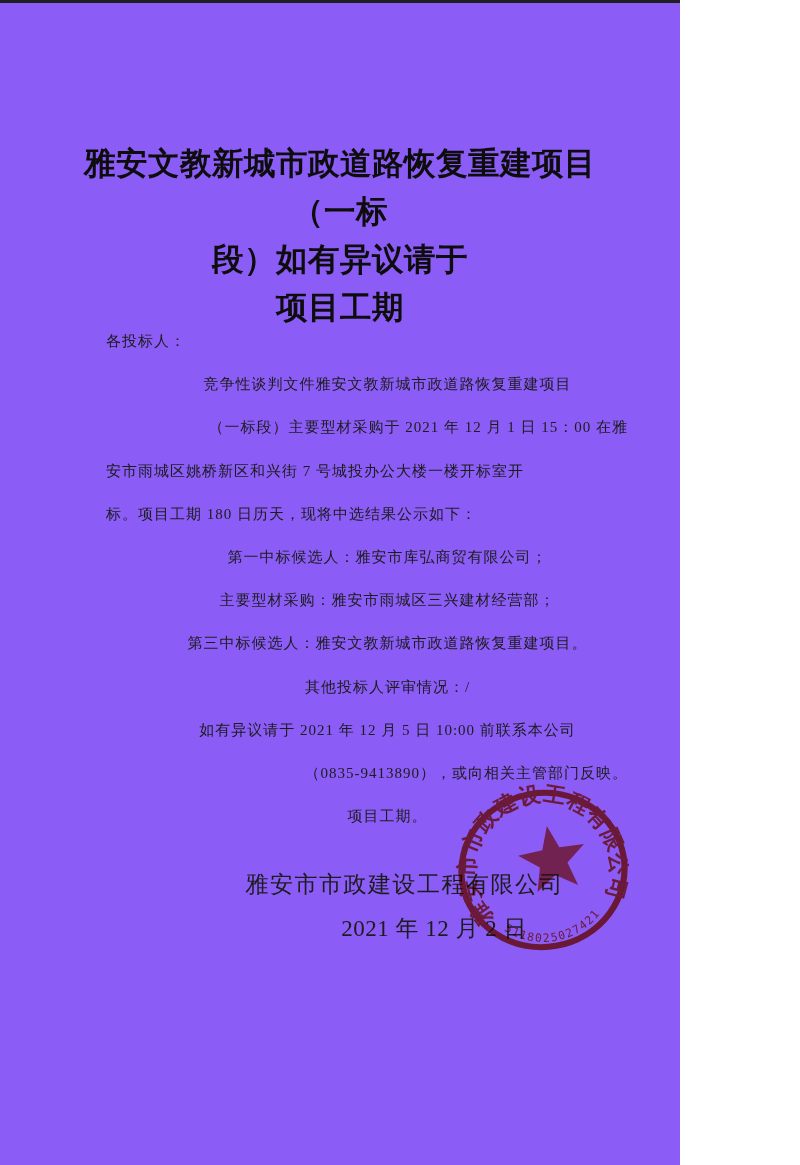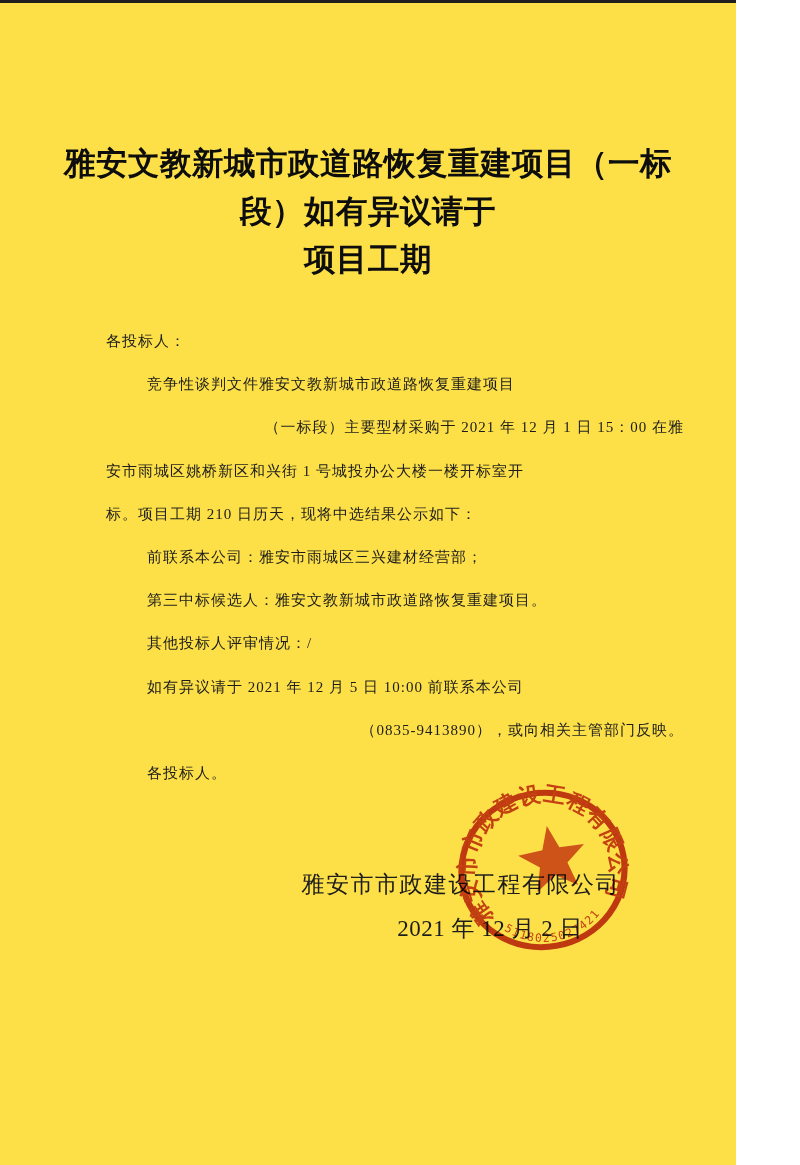--- a/index.html
+++ b/index.html
@@ -1,22 +1,22 @@
 <!DOCTYPE html>
 <html><head>
 <meta charset="utf-8">
 <style>
   * { margin:0; padding:0; box-sizing:border-box; }
   html,body { width:800px; }
   body { font-family:"Liberation Serif","DejaVu Serif",serif; }
 
   .page {
     position:relative;
-    width:736px; height:1165px;
-    background:#fde047;
+    width:680px; height:1165px;
+    background:#8b5cf6;
     overflow:hidden;
     color:#1e1e1e;
   }
 
   .scan-edge {
     position:absolute; top:0; left:0; right:0; height:3px;
     background:#1f1f1f;
   }
 
   .doc-title {
@@ -31,21 +31,21 @@
 
   .doc-body {
     position:absolute; top:320px; left:0; right:0;
     padding-left:106px; padding-right:52px;
     font-size:15px; line-height:43.2px;
     letter-spacing:1px;
     color:#1c1c1c;
     white-space:nowrap;
   }
   .doc-body .line { height:43.2px; }
-  .doc-body .indent { padding-left:41px; }
+  .doc-body .indent { padding-left:41px;text-align:center; }
   .doc-body .hang { margin-left:-21px;text-align:right; }
 
   .sig-company {
     position:absolute; top:869px; right:116px;
     font-size:23px; letter-spacing:1.5px; color:#1c1c1c;
     white-space:nowrap;
   }
   .sig-date {
     position:absolute; top:913px; right:153px;
     font-size:23px; letter-spacing:0.5px; color:#1c1c1c;
@@ -80,28 +80,29 @@
   <div class="doc-title">
     <div>雅安文教新城市政道路恢复重建项目（一标</div>
     <div>段）如有异议请于</div>
     <div>项目工期</div>
   </div>
 
   <div class="doc-body">
     <div class="line">各投标人：</div>
     <div class="line indent">竞争性谈判文件雅安文教新城市政道路恢复重建项目</div>
     <div class="line hang">（一标段）主要型材采购于 2021 年 12 月 1 日 15：00 在雅</div>
-    <div class="line">安市雨城区姚桥新区和兴街 1 号城投办公大楼一楼开标室开</div>
-    <div class="line">标。项目工期 210 日历天，现将中选结果公示如下：</div>
-    <div class="line indent">前联系本公司：雅安市雨城区三兴建材经营部；</div>
+    <div class="line">安市雨城区姚桥新区和兴街 7 号城投办公大楼一楼开标室开</div>
+    <div class="line">标。项目工期 180 日历天，现将中选结果公示如下：</div>
+    <div class="line indent">第一中标候选人：雅安市库弘商贸有限公司；</div>
+    <div class="line indent">主要型材采购：雅安市雨城区三兴建材经营部；</div>
     <div class="line indent">第三中标候选人：雅安文教新城市政道路恢复重建项目。</div>
     <div class="line indent">其他投标人评审情况：/</div>
     <div class="line indent">如有异议请于 2021 年 12 月 5 日 10:00 前联系本公司</div>
     <div class="line hang">（0835-9413890），或向相关主管部门反映。</div>
-    <div class="line indent">各投标人。</div>
+    <div class="line indent">项目工期。</div>
   </div>
 
   <div class="sig-company">雅安市市政建设工程有限公司</div>
   <div class="sig-date">2021 年 12 月 2 日</div>
 
   <div class="seal-wrap">
     <svg width="190" height="190" viewBox="-100 -100 200 200" xmlns="http://www.w3.org/2000/svg">
       <defs>
         <path id="arc-company" d="M -50 52 A 72 72 0 1 1 50 52" fill="none"></path>
         <path id="arc-code" d="M -63 42 A 75.7 75.7 0 0 0 63 42" fill="none"></path>

